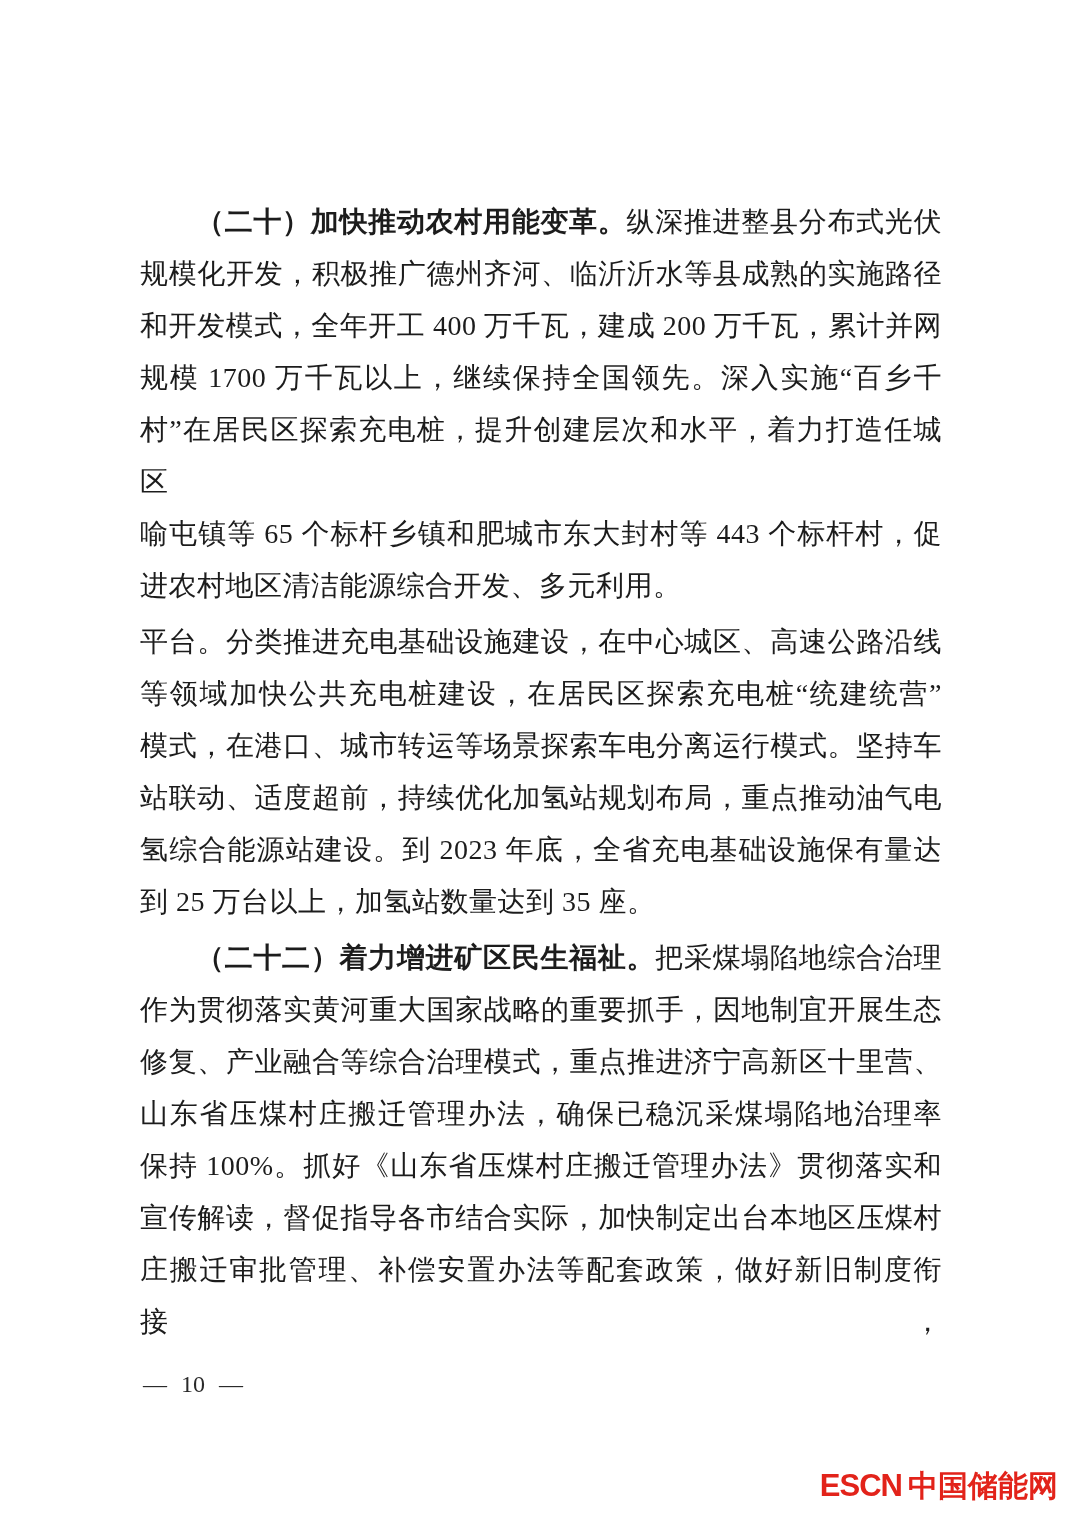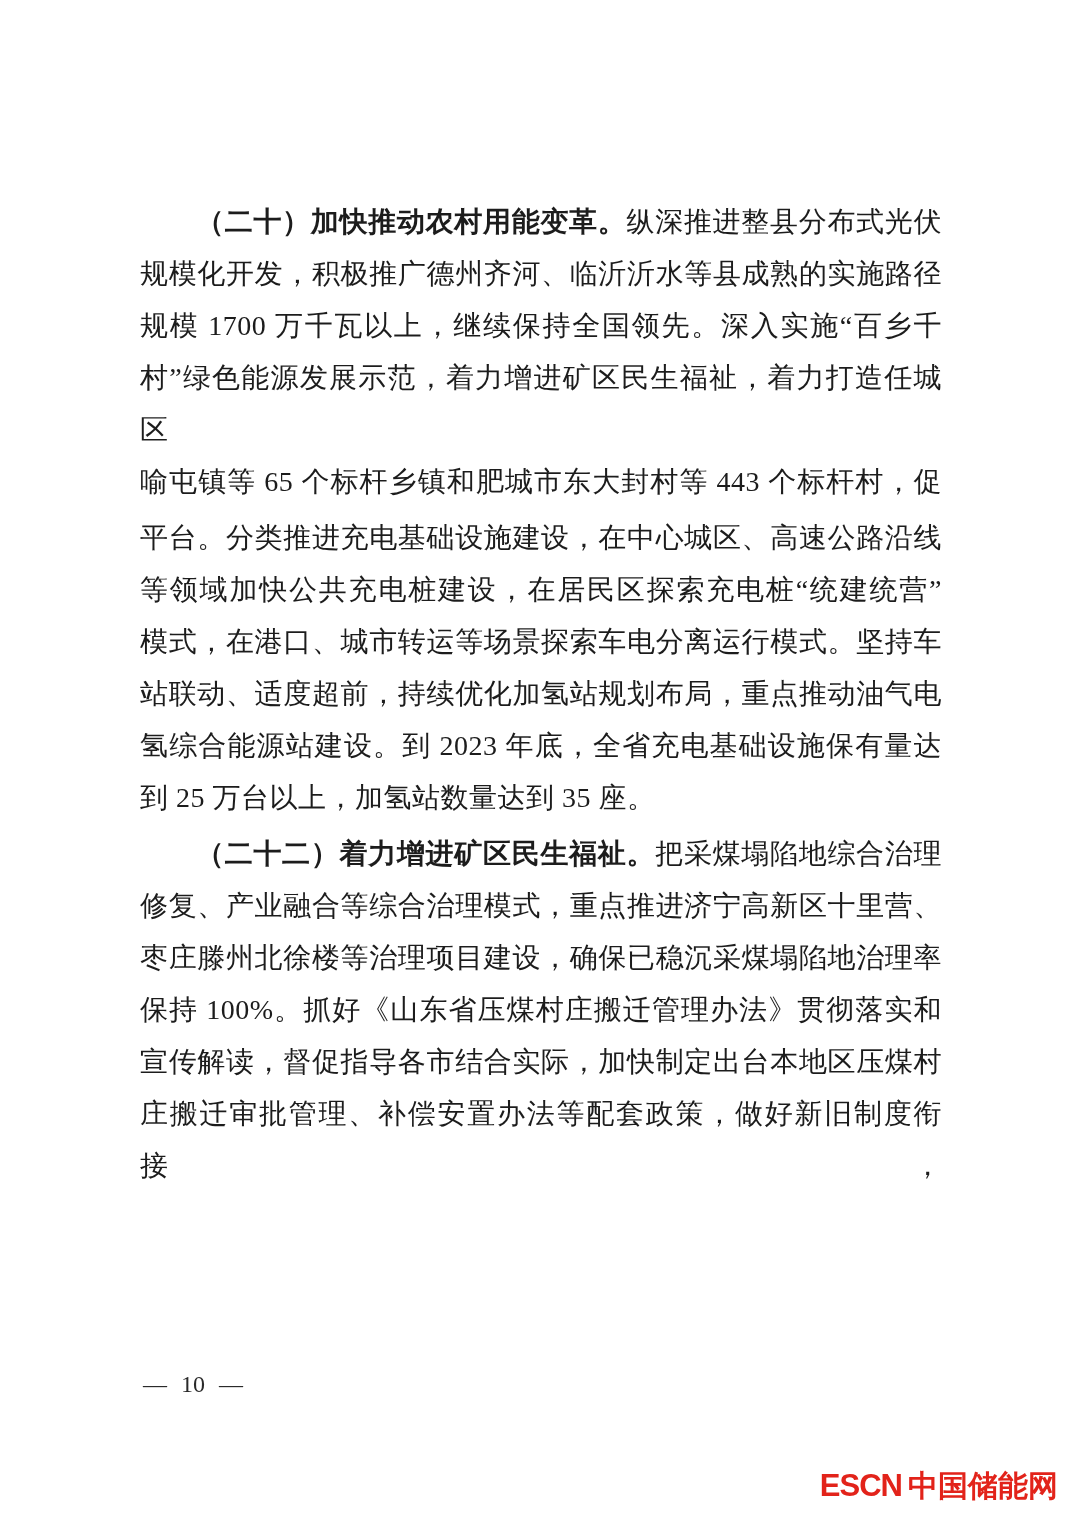--- a/index.html
+++ b/index.html
@@ -71,36 +71,39 @@
 </style>
 </head>
 <body>
 
 <div class="page">
 
   <div class="body-text">
       <div class="para">
         <div class="line indent fill"><span class="lead">（二十）加快推动农村用能变革。</span>纵深推进整县分布式光伏</div>
         <div class="line fill">规模化开发，积极推广德州齐河、临沂沂水等县成熟的实施路径</div>
+        <div class="line fill">和开发模式，全年开工 400 万千瓦，建成 200 万千瓦，累计并网</div>
         <div class="line fill">规模 1700 万千瓦以上，继续保持全国领先。深入实施“百乡千</div>
-        <div class="line fill">村”绿色能源发展示范，着力增进矿区民生福祉，着力打造任城区</div>
+        <div class="line fill">村”在居民区探索充电桩，提升创建层次和水平，着力打造任城区</div>
         <div class="line fill">喻屯镇等 65 个标杆乡镇和肥城市东大封村等 443 个标杆村，促</div>
+        <div class="line">进农村地区清洁能源综合开发、多元利用。</div>
       </div>
       <div class="para">
         <div class="line fill">平台。分类推进充电基础设施建设，在中心城区、高速公路沿线</div>
         <div class="line fill">等领域加快公共充电桩建设，在居民区探索充电桩“统建统营”</div>
         <div class="line fill">模式，在港口、城市转运等场景探索车电分离运行模式。坚持车</div>
         <div class="line fill">站联动、适度超前，持续优化加氢站规划布局，重点推动油气电</div>
         <div class="line fill">氢综合能源站建设。到 2023 年底，全省充电基础设施保有量达</div>
         <div class="line">到 25 万台以上，加氢站数量达到 35 座。</div>
       </div>
       <div class="para">
         <div class="line indent fill"><span class="lead">（二十二）着力增进矿区民生福祉。</span>把采煤塌陷地综合治理</div>
+        <div class="line fill">作为贯彻落实黄河重大国家战略的重要抓手，因地制宜开展生态</div>
         <div class="line fill">修复、产业融合等综合治理模式，重点推进济宁高新区十里营、</div>
-        <div class="line fill">枣庄滕州北徐楼等治理项目建设，确保已稳沉采煤塌陷地治理率</div>
+        <div class="line fill">山东省压煤村庄搬迁管理办法，确保已稳沉采煤塌陷地治理率</div>
         <div class="line fill">保持 100%。抓好《山东省压煤村庄搬迁管理办法》贯彻落实和</div>
         <div class="line fill">宣传解读，督促指导各市结合实际，加快制定出台本地区压煤村</div>
         <div class="line fill">庄搬迁审批管理、补偿安置办法等配套政策，做好新旧制度衔接，</div>
       </div>
     </div>
 
   <div class="page-footer">— 10 —</div>
 
   <div class="logo" style="color: rgb(226, 35, 26);">
     <span class="latin">ESCN</span>

